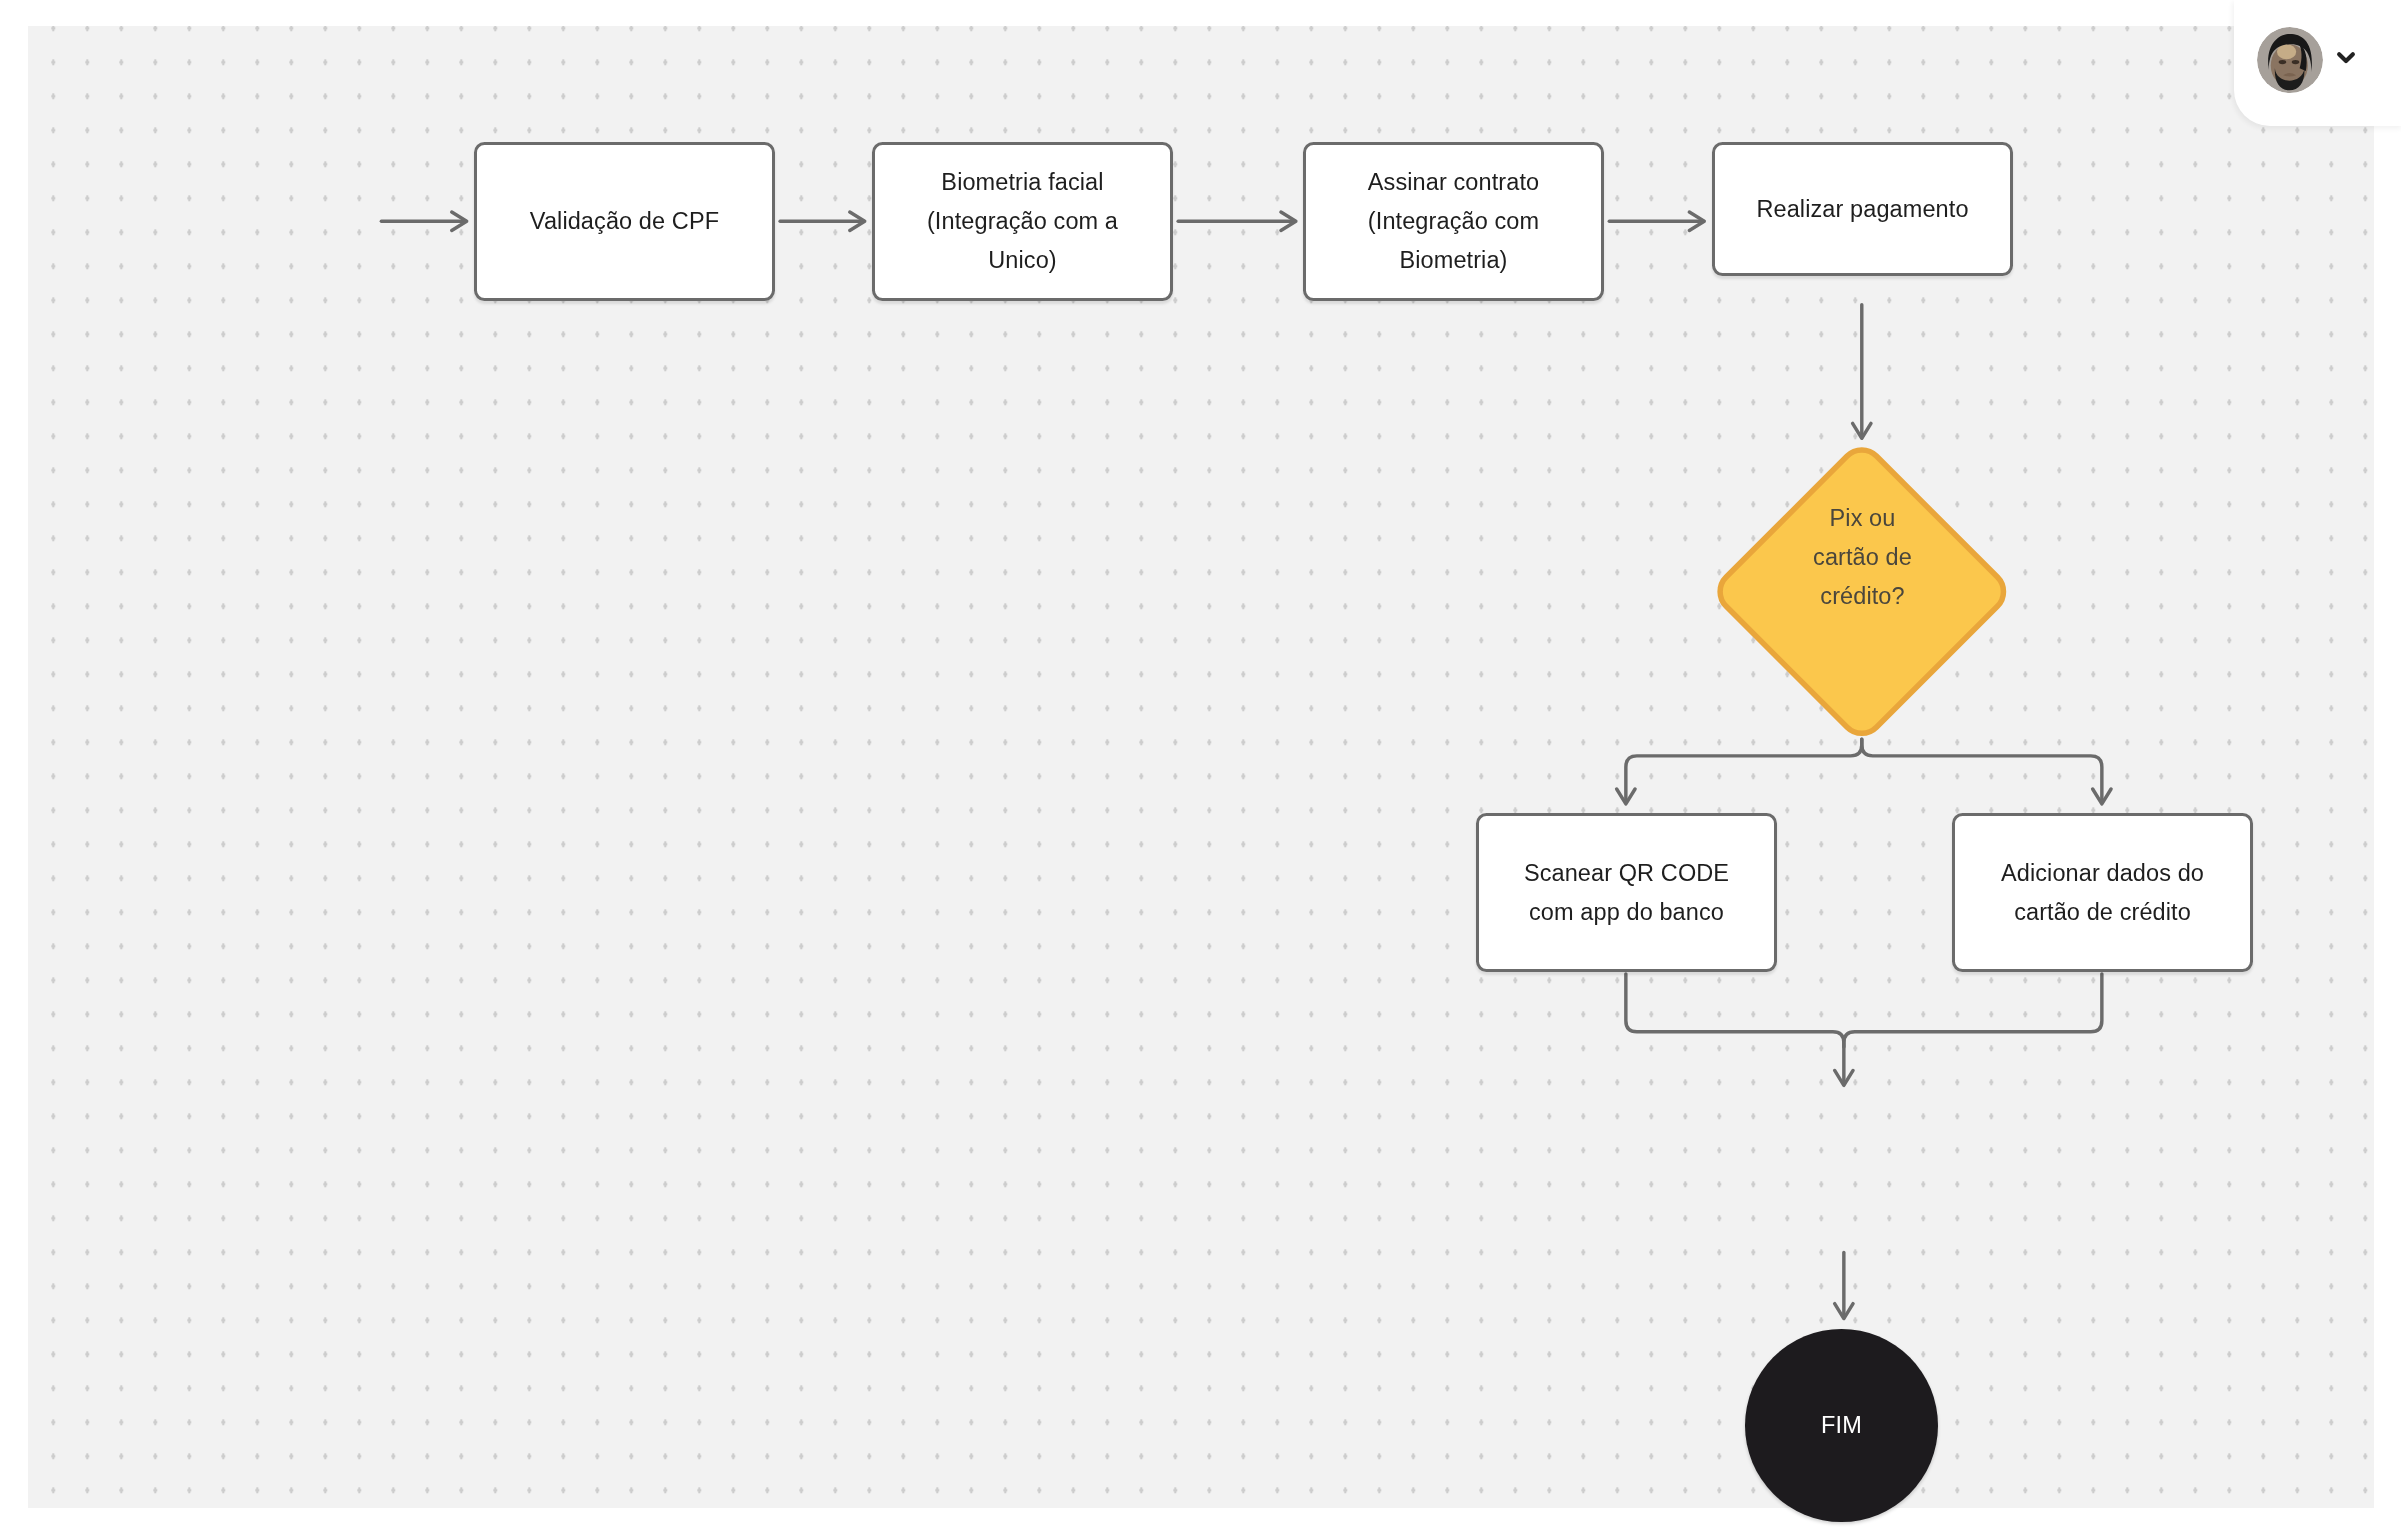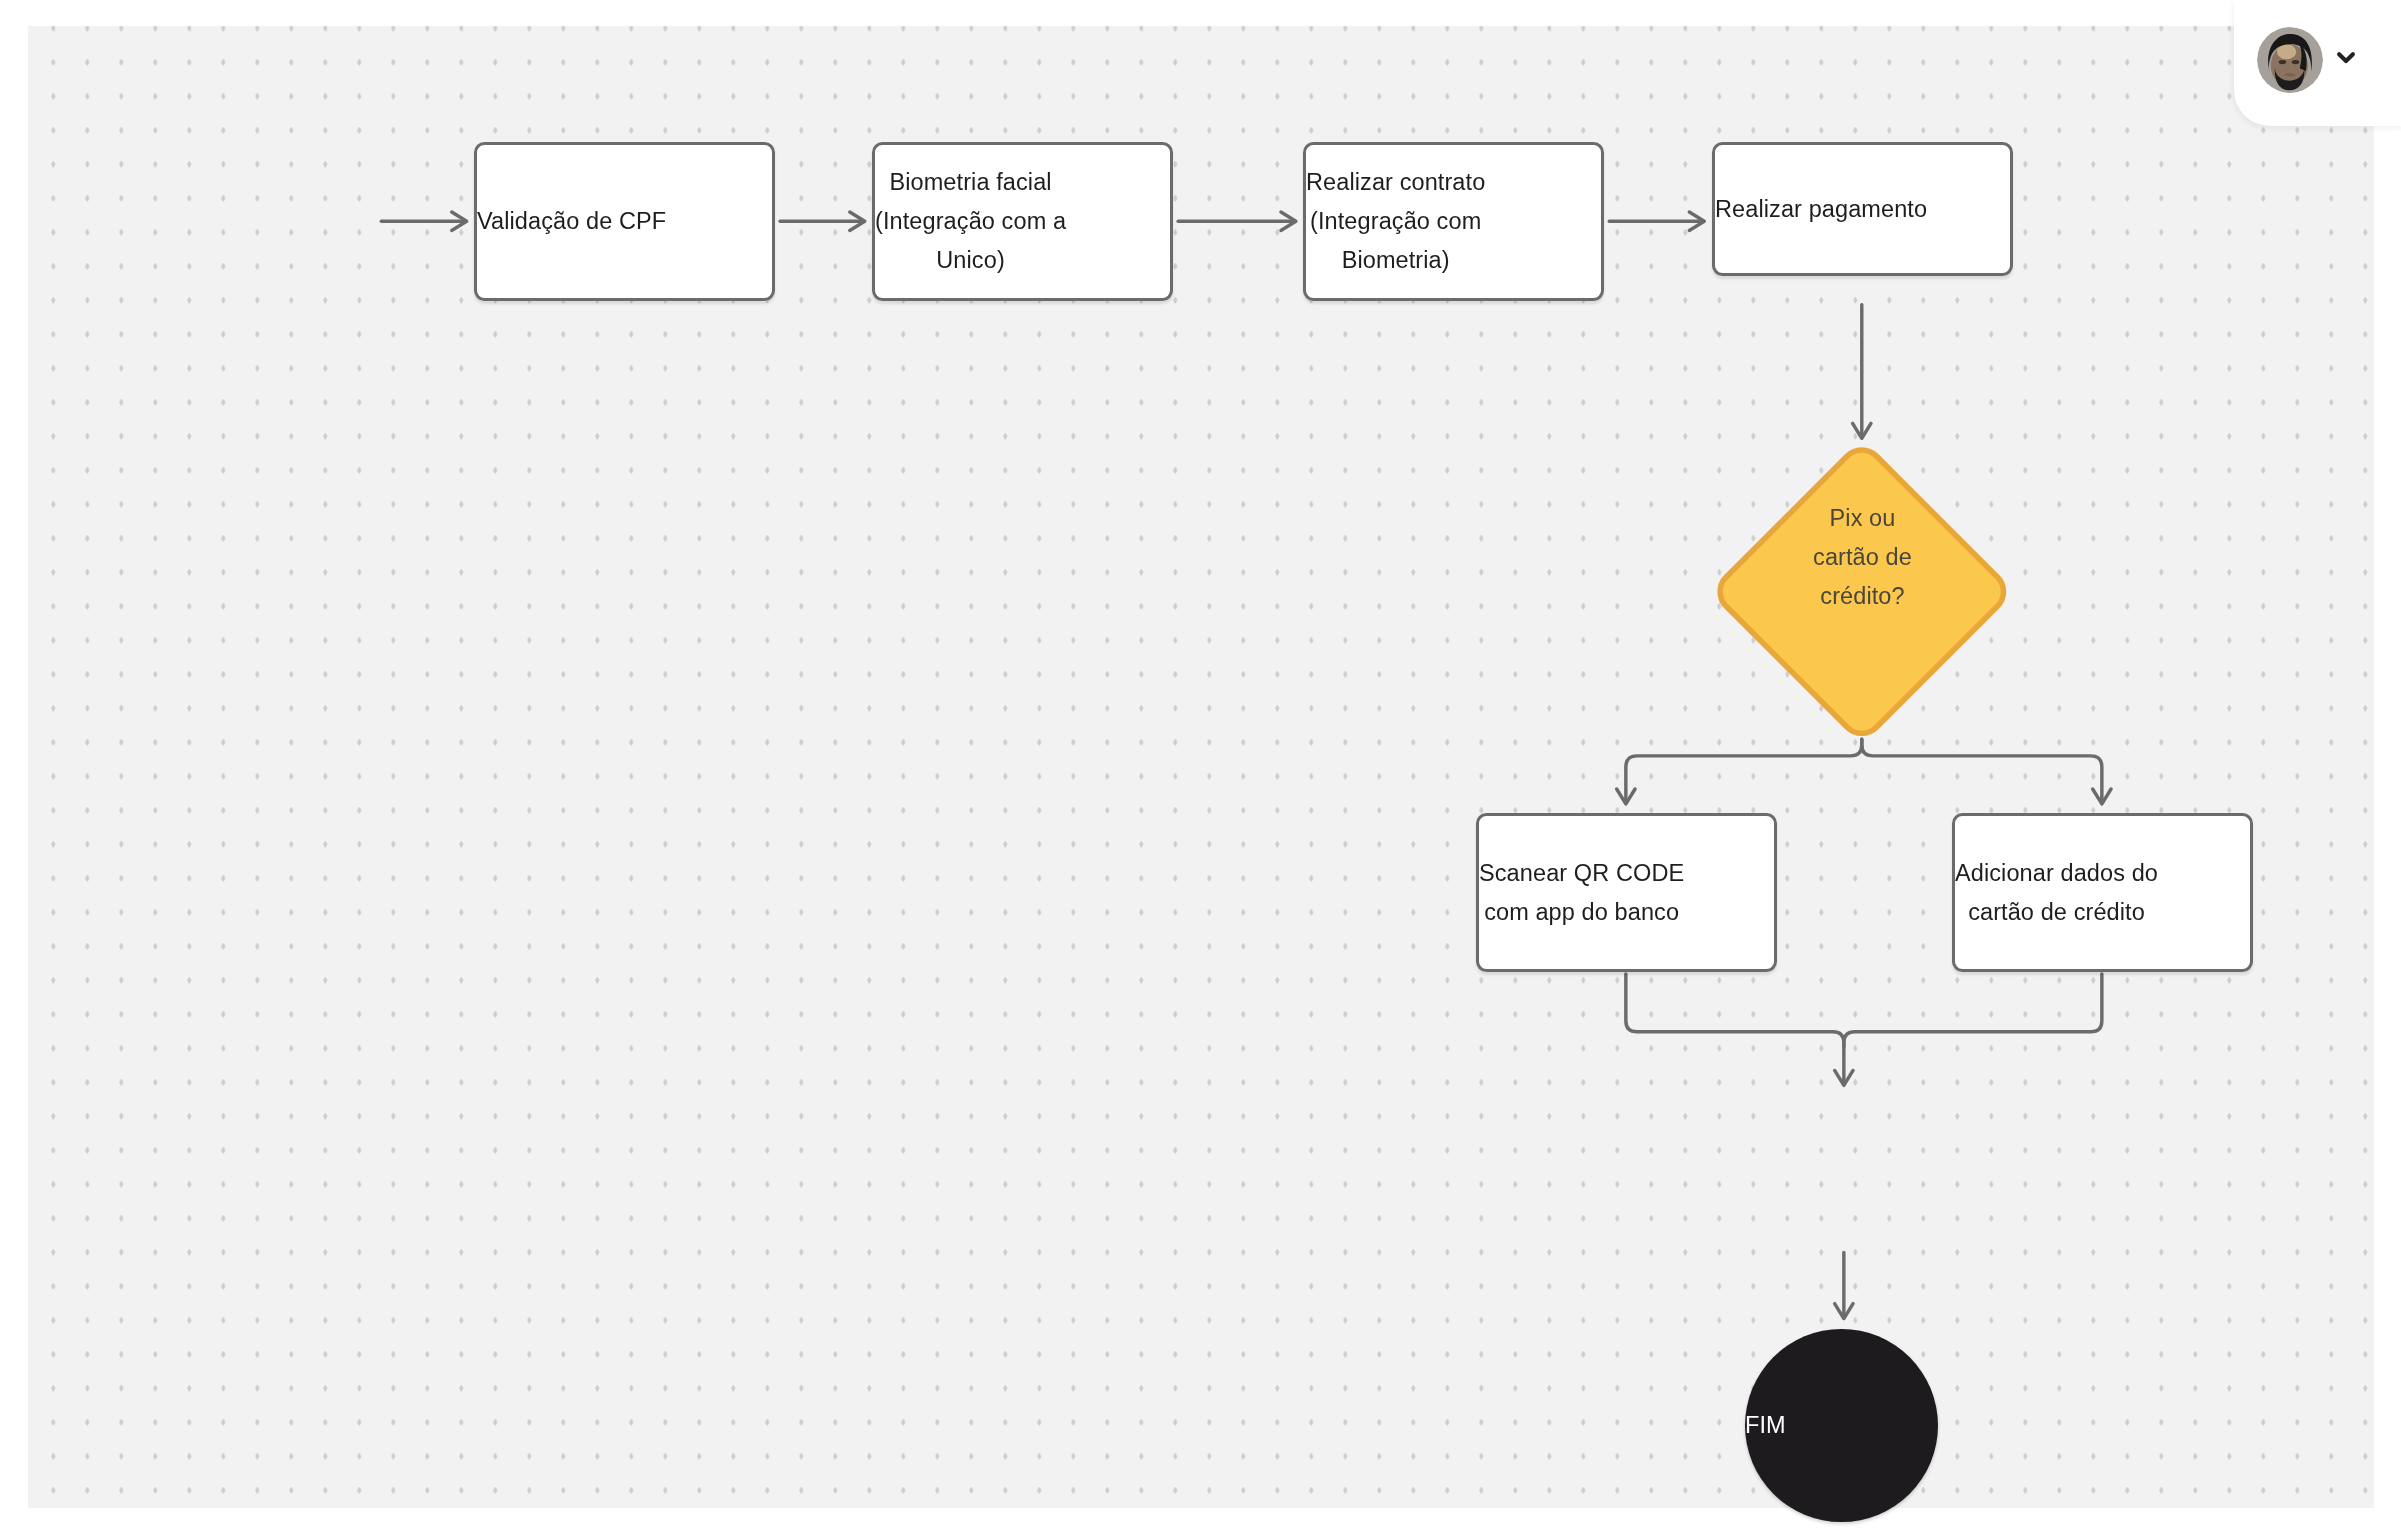--- a/index.html
+++ b/index.html
@@ -6,21 +6,21 @@
   .page{position:relative;width:2401px;height:1537px;background:#FFFFFF;overflow:hidden;
         font-family:"Liberation Sans",sans-serif;}
   
   .canvas{position:absolute;left:28px;top:26px;width:2346px;height:1482px;
           background-color:#F2F2F2;
           background-image:radial-gradient(1.8px 3px at 50% 50%, #CDCDCD 88%, rgba(205,205,205,0));
           background-size:34px 34px;background-position:8.3px 19.3px;}
   .edges{position:absolute;left:0;top:0;width:2401px;height:1537px;pointer-events:none;}
   .edges path{pointer-events:stroke;}
 
-  .node{position:absolute;display:flex;align-items:center;
+  .node{position:absolute;display:flex;align-items:center;justify-content:center;
         text-align:center;box-sizing:border-box;}
   .process{background:#FFFFFF;border:3.5px solid #6B6B6B;border-radius:10.4px;
            box-shadow:0 2.1px 2.8px rgba(0,0,0,.10);}
   .label{font-size:23.5px;line-height:39px;color:#1E1E1E;font-weight:500;letter-spacing:0.1px;}
   .ln{display:block;}
   .terminal{width:193px;height:193px;border-radius:50%;background:#1D1B1E;
             box-shadow:0 2.1px 3.5px rgba(0,0,0,.18);}
   .terminal .label{color:#FFFFFF;}
   .decision-label{position:absolute;display:flex;justify-content:center;
                   text-align:center;}
@@ -74,21 +74,21 @@
     <div class="node process" style="left:844px;top:116px;width:301px;height:159px;">
       <div class="label">
         <span class="ln">Biometria facial</span>
         <span class="ln">(Integração com a</span>
         <span class="ln">Unico)</span>
       </div>
     </div>
 
     <div class="node process" style="left:1275px;top:116px;width:301px;height:159px;">
       <div class="label">
-        <span class="ln">Realizar contrato</span>
+        <span class="ln">Assinar contrato</span>
         <span class="ln">(Integração com</span>
         <span class="ln">Biometria)</span>
       </div>
     </div>
 
     <div class="node process" style="left:1684px;top:116px;width:301px;height:134px;">
       <div class="label">
         <span class="ln">Realizar pagamento</span>
       </div>
     </div>

